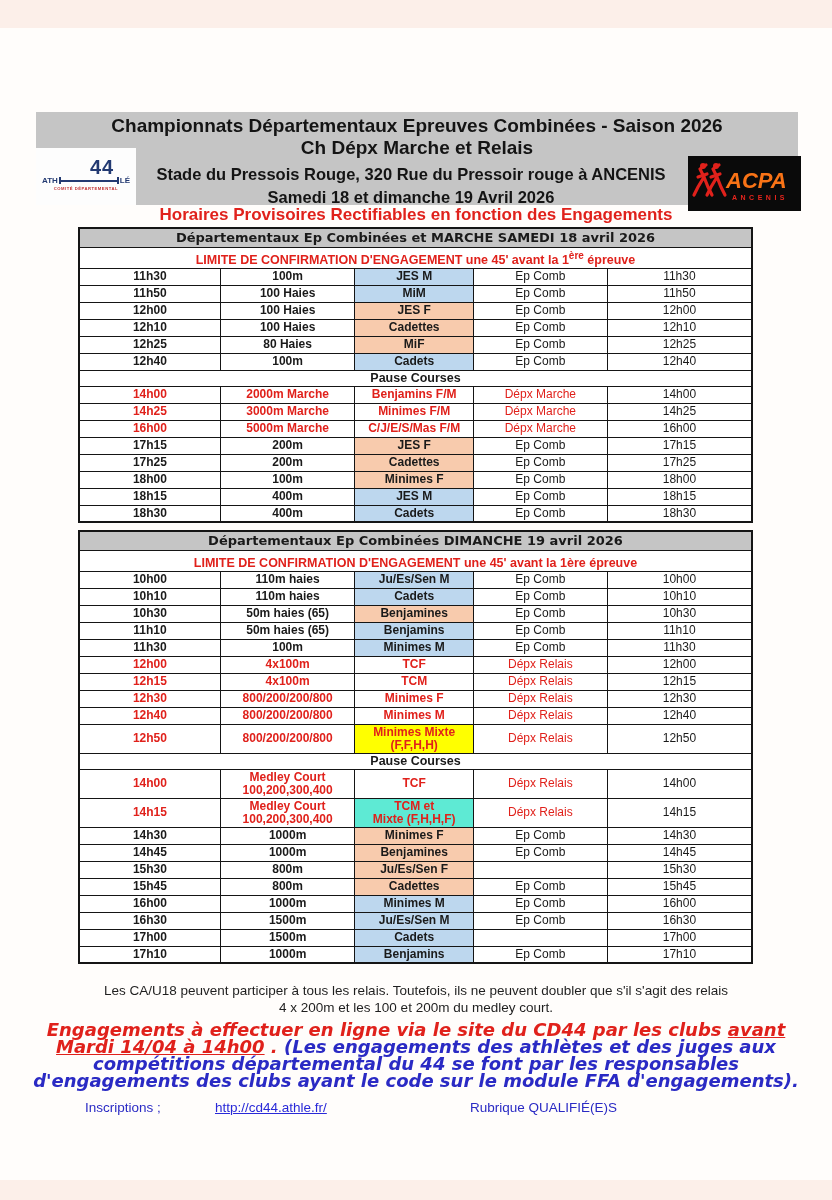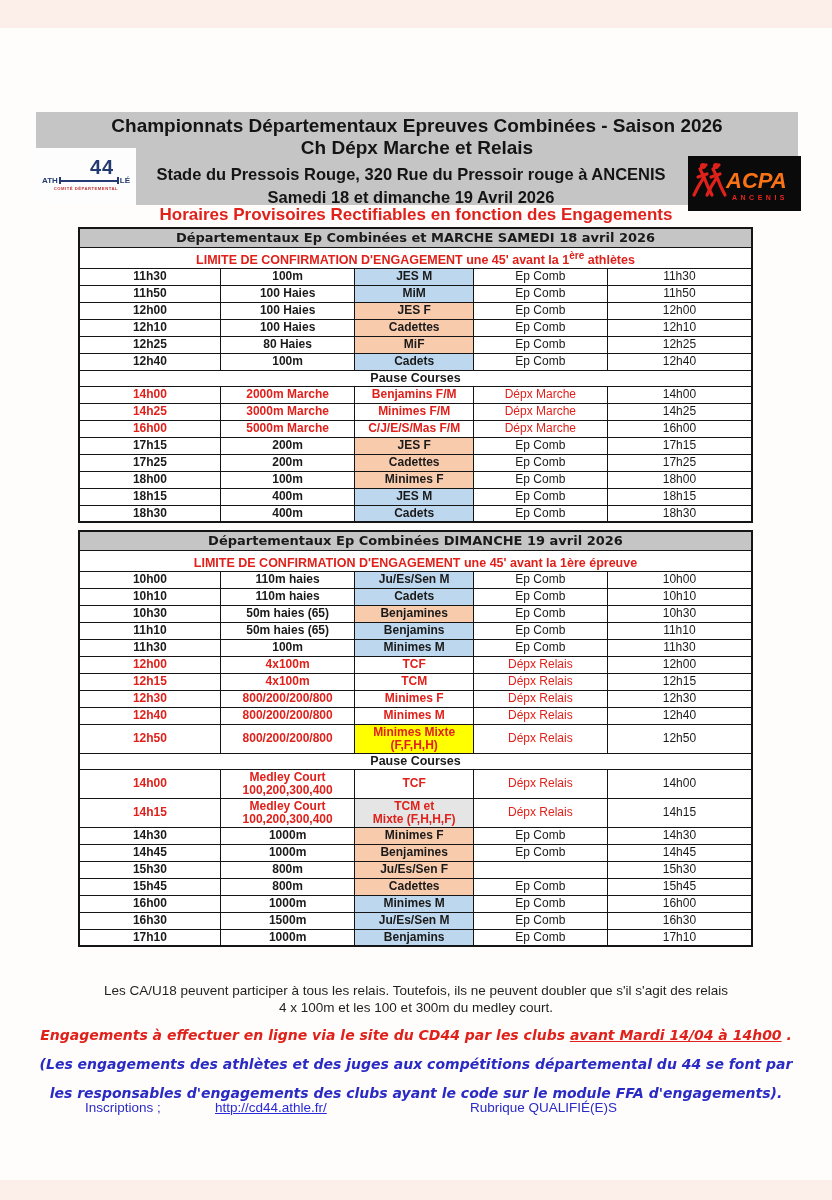--- a/index.html
+++ b/index.html
@@ -50,21 +50,21 @@
   td.c-type, td.c-time2 { font-weight:normal; }
   tr.red-row td.c-time, tr.red-row td.c-event, tr.red-row td.c-cat, tr.red-row td.c-type { color:var(--red); }
   tr.red-row td.c-type { font-weight:500; }
   td.pause-cell { font-weight:bold; font-size:12.5px; height:15px;margin-left:14px; }
 
   
   .note { position:absolute; left:0; top:982px; width:832px; text-align:center;
           color:#1f1f1f; font-size:13.5px; line-height:17px; }
   .engagement { position:absolute; left:28px; top:1021px; width:776px; text-align:center;
                 font-family:"DejaVu Sans", sans-serif; font-style:italic; font-weight:bold;
-                font-size:14px; line-height:29px; }
+                font-size:18px; line-height:17px; }
   .eng-red { color:var(--red); }
   .eng-red-ul { color:var(--red); text-decoration:underline; }
   .eng-blue { color:var(--bluetext); }
   .footer { position:absolute; left:0; top:1100px; width:832px; height:20px; font-size:13.5px; }
   .f-ins  { position:absolute; left:85px;  color:var(--bluetext);text-align:right; }
   .f-link { position:absolute; left:215px; color:var(--linkblue); text-decoration:underline; }
   .f-rub  { position:absolute; left:470px; color:var(--bluetext); }
 </style>
 </head>
 <body>
@@ -115,21 +115,21 @@
           <col style="width:20%">
           <col style="width:17.6%">
           <col style="width:19.9%">
           <col style="width:21.5%">
         </colgroup>
       <thead>
         <tr class="thdr">
           <td colspan="5">Départementaux Ep Combinées et MARCHE SAMEDI 18 avril 2026</td>
         </tr>
         <tr class="tlim">
-          <td colspan="5"><span>LIMITE DE CONFIRMATION D'ENGAGEMENT une 45' avant la 1</span><sup>ère</sup><span> athlètes</span></td>
+          <td colspan="5"><span>LIMITE DE CONFIRMATION D'ENGAGEMENT une 45' avant la 1</span><sup>ère</sup><span> épreuve</span></td>
         </tr>
       </thead>
       <tbody>
           <tr>
             <td class="c-time">
               <div>11h30</div>
             </td>
             <td class="c-event">
               <div>100m</div>
             </td>
@@ -582,21 +582,21 @@
             </td>
           </tr>
           <tr class="red-row">
             <td class="c-time">
               <div>14h15</div>
             </td>
             <td class="c-event">
               <div>Medley Court</div>
               <div>100,200,300,400</div>
             </td>
-            <td class="c-cat" style="background: #e5e5e5; margin-top: 16px;">
+            <td class="c-cat" style="background: #5eead4; margin-top: 16px;">
               <div>TCM et</div>
               <div>Mixte (F,H,H,F)</div>
             </td>
             <td class="c-type">
               <div>Dépx Relais</div>
             </td>
             <td class="c-time2">
               <div>14h15</div>
             </td>
           </tr>
@@ -693,20 +693,37 @@
               <div>1500m</div>
             </td>
             <td class="c-cat" style="background: rgb(189, 215, 238);">
               <div>Ju/Es/Sen M</div>
             </td>
             <td class="c-type">
               <div>Ep Comb</div>
             </td>
             <td class="c-time2">
               <div>16h30</div>
+            </td>
+          </tr>
+          <tr>
+            <td class="c-time">
+              <div>17h00</div>
+            </td>
+            <td class="c-event">
+              <div>1500m</div>
+            </td>
+            <td class="c-cat" style="background: rgb(189, 215, 238);">
+              <div>Cadets</div>
+            </td>
+            <td class="c-type">
+              <div></div>
+            </td>
+            <td class="c-time2">
+              <div>17h00</div>
             </td>
           </tr>
           <tr>
             <td class="c-time">
               <div>17h10</div>
             </td>
             <td class="c-event">
               <div>1000m</div>
             </td>
             <td class="c-cat" style="background: rgb(189, 215, 238);">
@@ -718,21 +735,21 @@
             <td class="c-time2">
               <div>17h10</div>
             </td>
           </tr>
         </tbody>
     </table>
   </div>
 
   <div class="note">
     <div>Les CA/U18 peuvent participer à tous les relais. Toutefois, ils ne peuvent doubler que s'il s'agit des relais</div>
-    <div>4 x 100m et les 100 et 300m du medley court.</div>
+    <div>4 x 200m et les 100 et 200m du medley court.</div>
   </div>
 
   <div class="engagement">
     <span class="eng-red">Engagements à effectuer en ligne via le site du CD44 par les clubs </span><span class="eng-red-ul">avant Mardi 14/04 à 14h00</span><span class="eng-red"> .  </span><span class="eng-blue">(Les engagements des athlètes et des juges aux compétitions départemental du 44 se font par les responsables d'engagements des clubs ayant le code sur le module FFA d'engagements).</span>
   </div>
 
   <div class="footer">
     <span class="f-ins">Inscriptions ;</span>
     <a class="f-link" href="#">http://cd44.athle.fr/</a>
     <span class="f-rub">Rubrique QUALIFIÉ(E)S</span>

